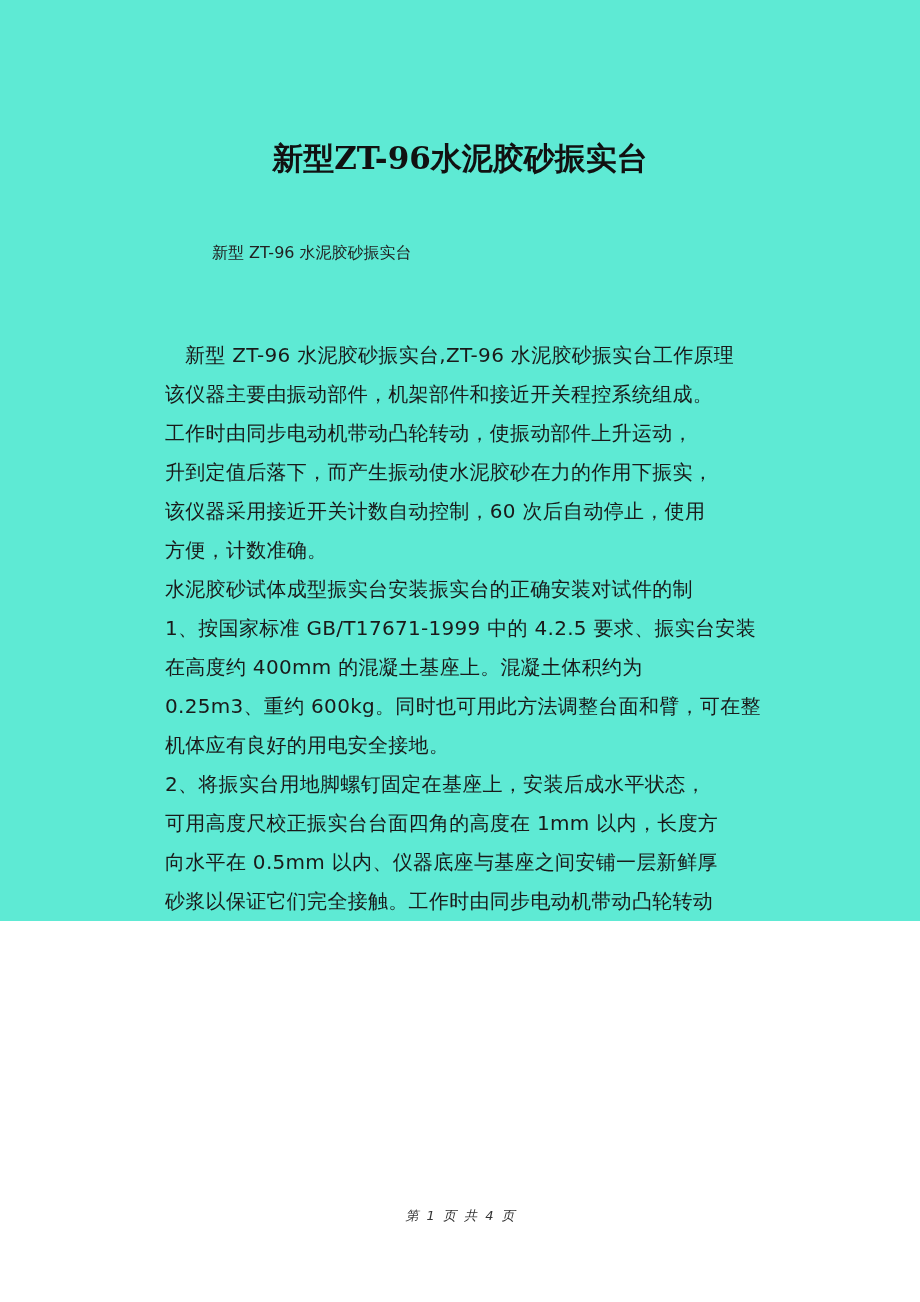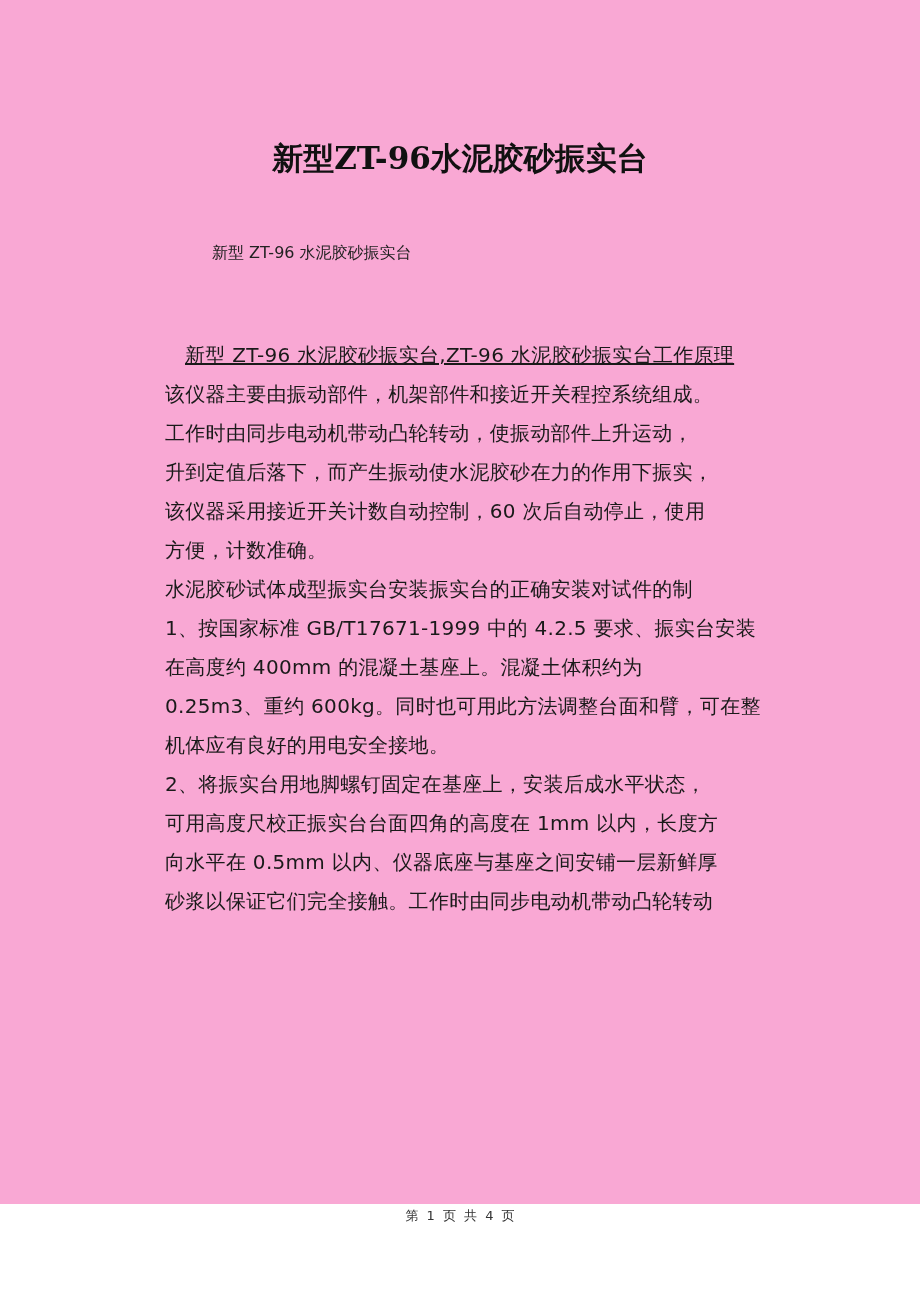--- a/index.html
+++ b/index.html
@@ -12,22 +12,22 @@
       height: 1302px;
       position: relative;
       overflow: hidden;
       font-family: "DejaVu Sans", "Liberation Sans", sans-serif;
       color: #111111;
     }
     .page {
       position: absolute;
       left: 0; top: 0;
       width: 920px;
-      height: 1204px;
-      background: #f9a8d4;
+      height: 921px;
+      background: #5eead4;
     }
     .doc-title {
       position: absolute;
       left: 0;
       top: 136px;
       width: 920px;
       text-align: center;
       font-family: "DejaVu Serif", "Liberation Serif", serif;
       font-size: 31px;
       font-weight: bold;
@@ -51,31 +51,32 @@
       width: 625px;
     }
     .line {
       font-size: 20px;
       height: 39px;
       line-height: 39px;
       white-space: nowrap;
       color: #1a1a1a;
       letter-spacing: 0.3px;
     }
-    .line.indent { padding-left: 20px; text-decoration: underline; }
+    .line.indent { padding-left: 20px; }
     .footer {
       position: absolute;
       left: 0;
       top: 1207px;
       width: 920px;
       text-align: center;
       font-size: 13px;
       line-height: 18px;
       color: #333;
       word-spacing: 4px;
+      font-style: italic;
     }
   </style>
 </head>
 <body>
 
 <div class="page">
   <div class="doc-title">新型ZT-96水泥胶砂振实台</div>
   <div class="subtitle">新型 ZT-96 水泥胶砂振实台</div>
 
   <div class="body-text">

